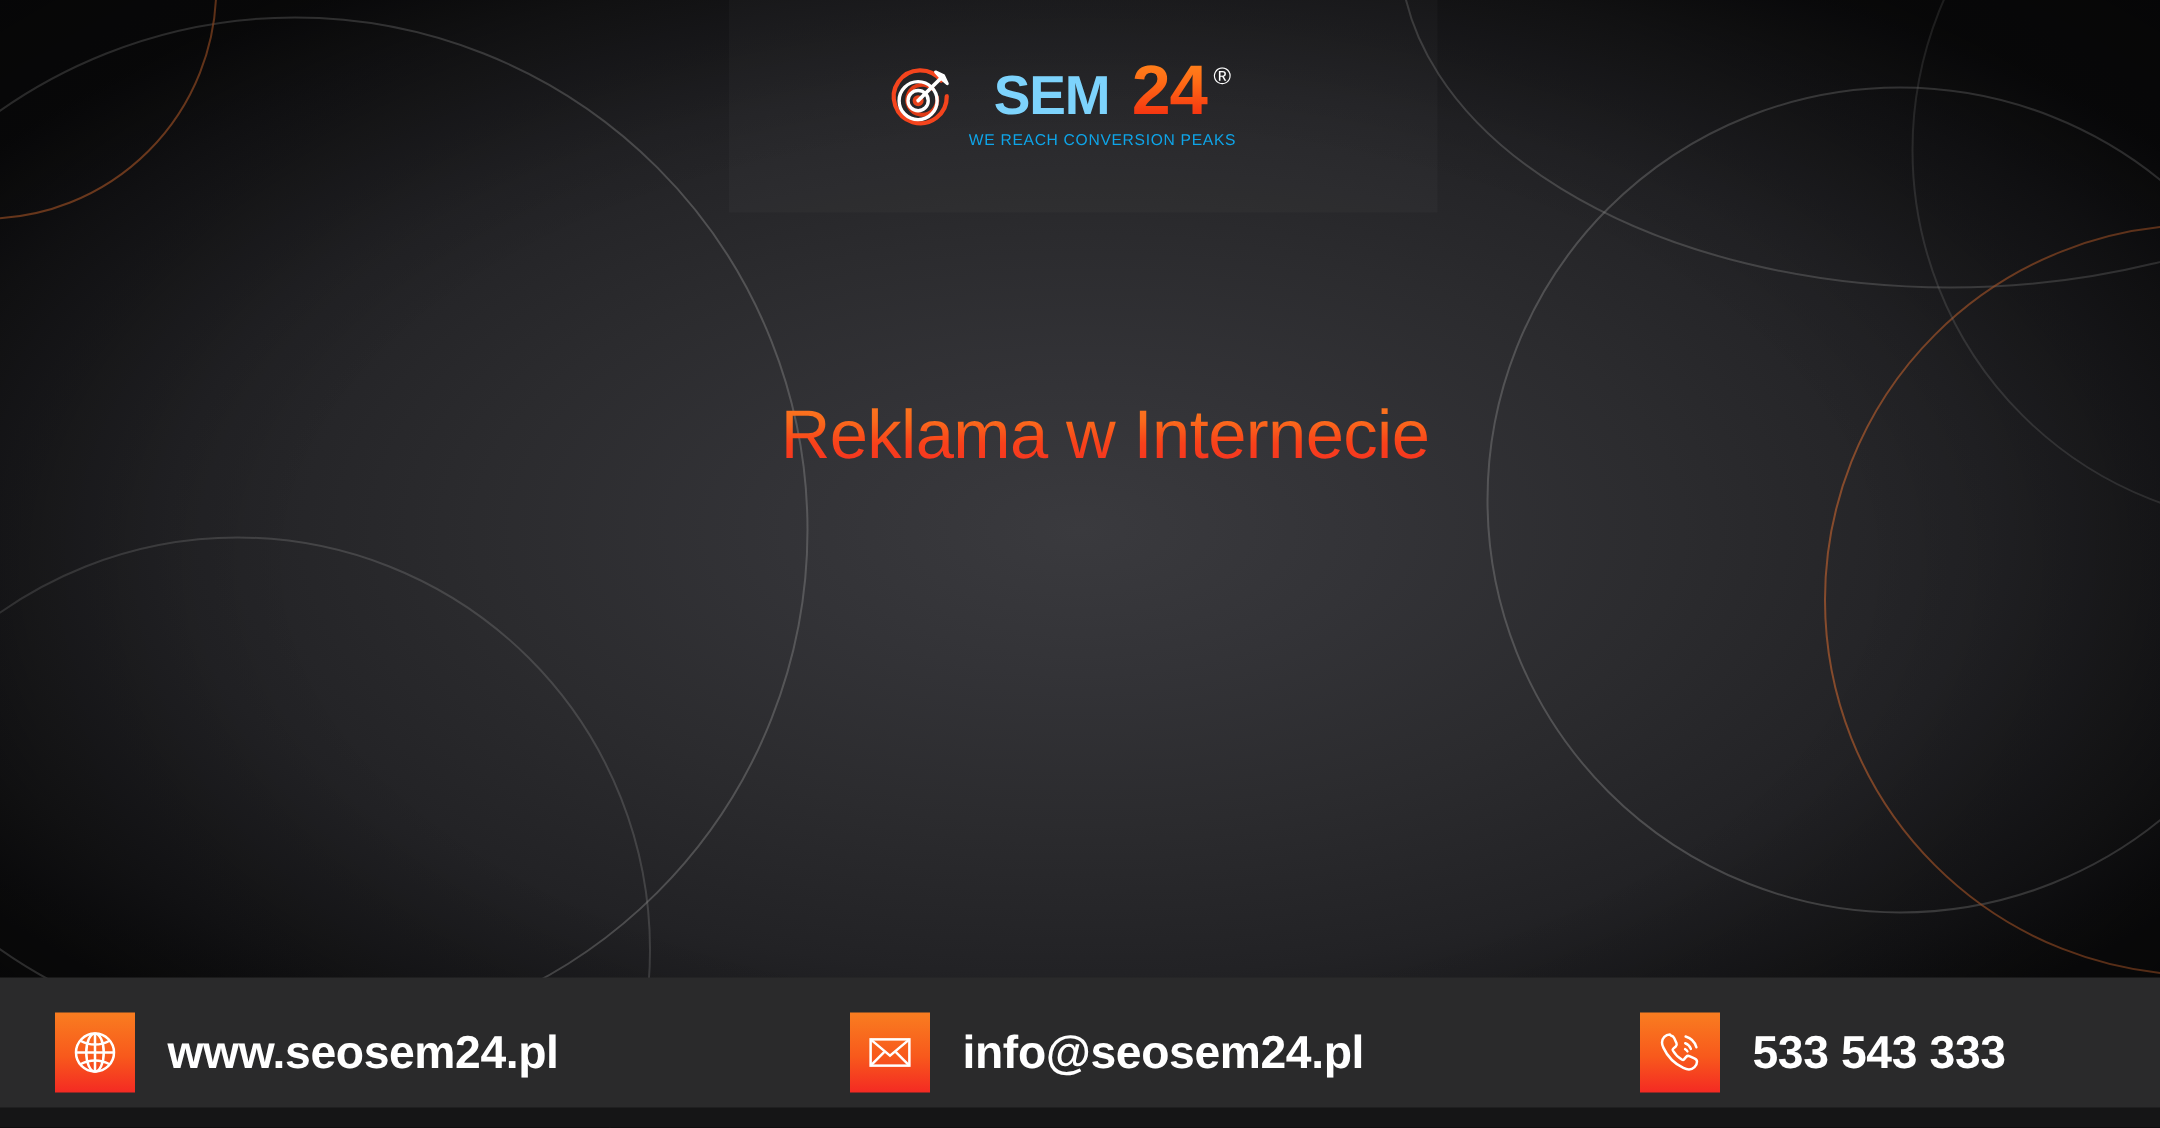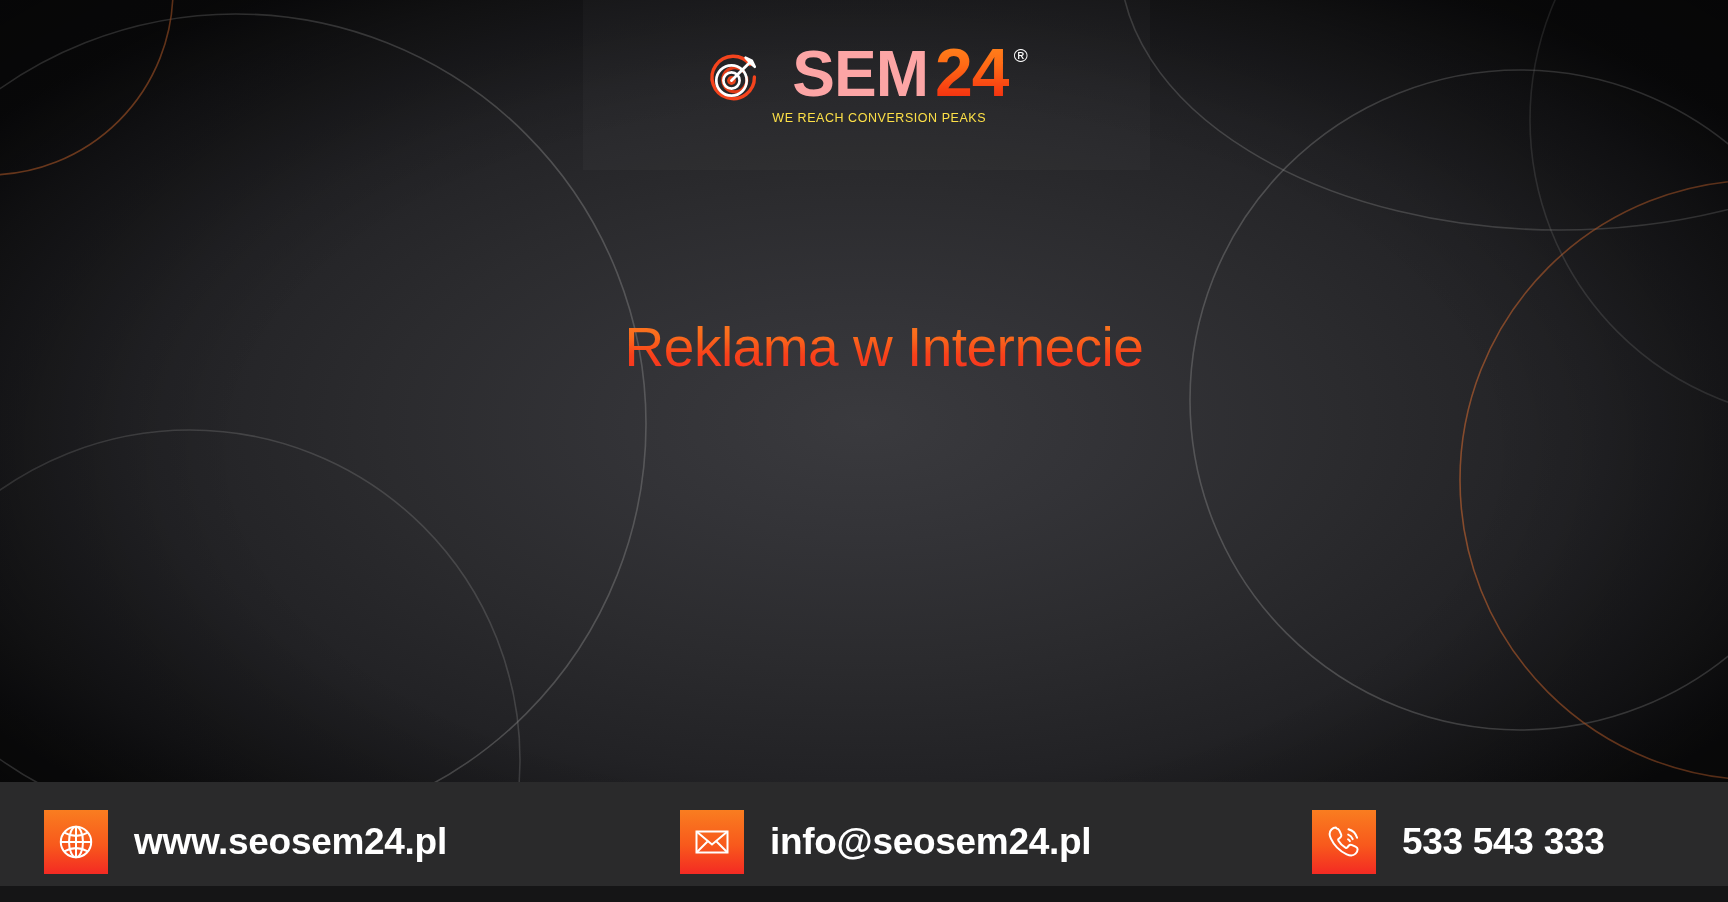--- a/index.html
+++ b/index.html
@@ -69,46 +69,46 @@
   .logo-seo {
     font-size:60px;
     font-weight:bold;
     letter-spacing:-1px;
     background:linear-gradient(180deg,#ff8a1e 0%,#ff6a15 40%,#f2230f 100%);
     -webkit-background-clip:text;
     background-clip:text;
     color:transparent;
   }
   .logo-sem {
-    font-size:64px;
+    font-size:44px;
     font-weight:bold;
     letter-spacing:-1px;
-    color:#fca5a5;
+    color:#7dd3fc;
     margin-left:20px;
   }
   .logo-24 {
-    font-size:68px;
+    font-size:56px;
     font-weight:bold;
     letter-spacing:-1px;
-    margin-left:7px;
+    margin-left:18px;
     background:linear-gradient(180deg,#ff8a1e 0%,#ff6a15 40%,#f2230f 100%);
     -webkit-background-clip:text;
     background-clip:text;
     color:transparent;
   }
   .logo-reg {
     font-size:19px;
     color:#ffffff;
     margin-left:5px;
     align-self:flex-start;
     margin-top:8px;
   }
   .logo-tag {
     font-size:12.5px;
-    color:#fde047;
+    color:#0ea5e9;
     letter-spacing:0.55px;
     margin-top:5px;
     padding-right:36px;
     white-space:nowrap;
   }
 
   
   .headline-block {
     position:absolute;
     left:0; right:0;

